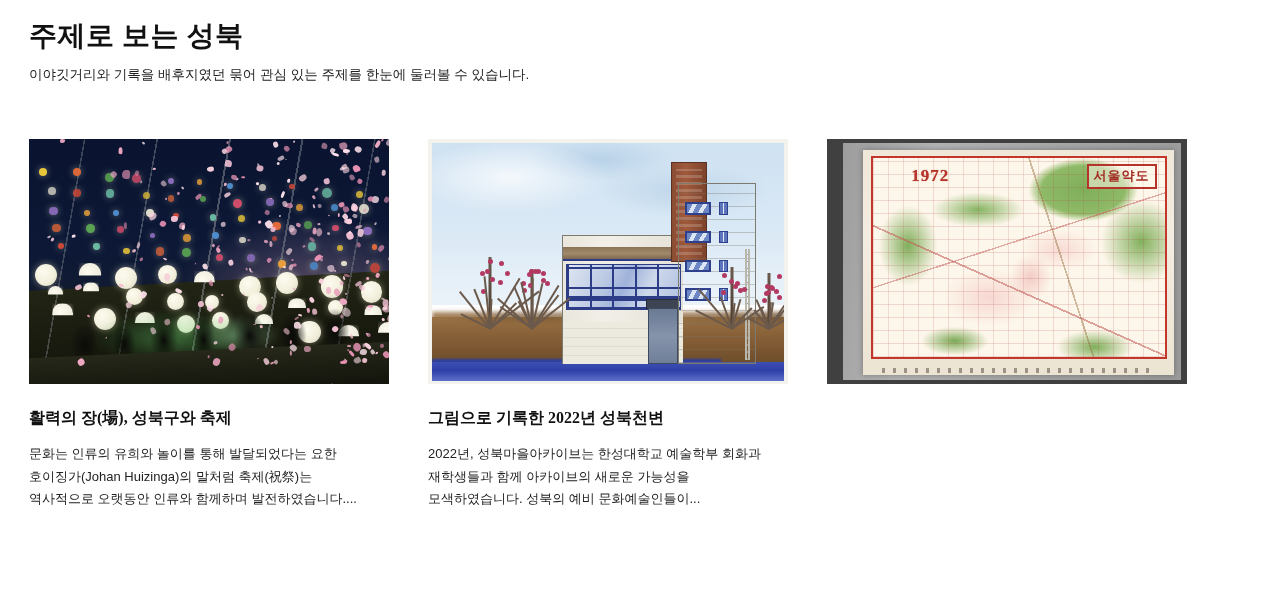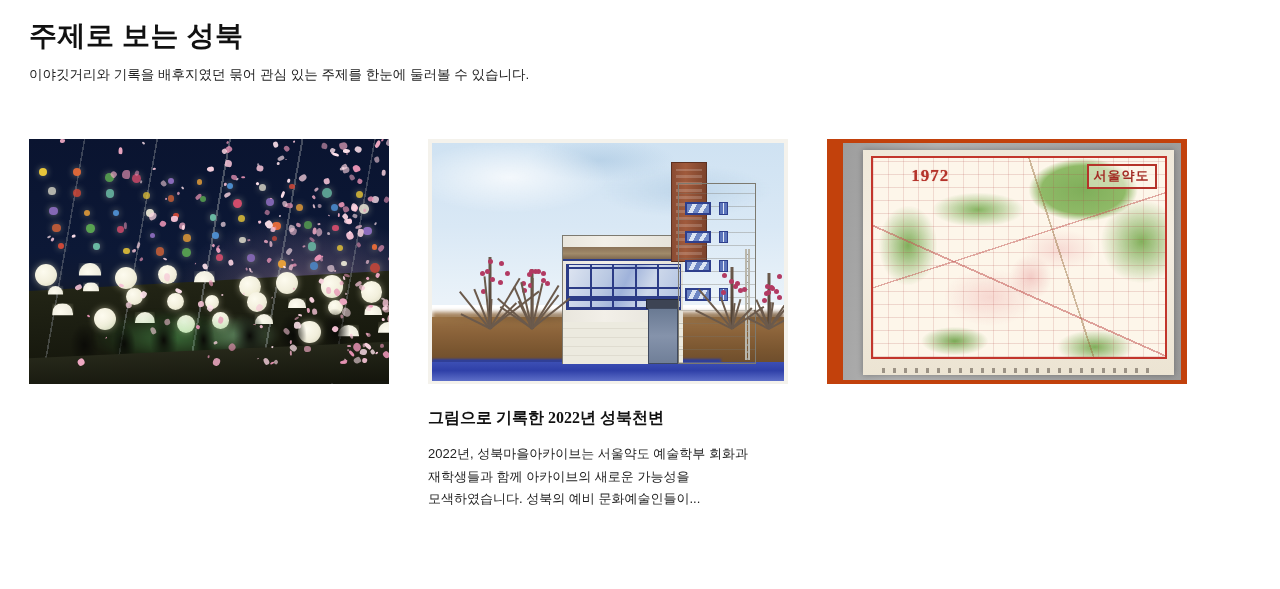--- a/index.html
+++ b/index.html
@@ -303,21 +303,21 @@
     transform-origin: bottom center;
   }
   .t2-blossom {
     position:absolute;
     width: 5px; height: 5px;
     border-radius: 50%;
     background: #b23a62;
   }
 
   
-  .t3 { background: #c2410c; }
+  .t3 { background: #404040; }
   .t3-frame {
     position: absolute;
     inset: 4px 6px 4px 16px;
     background: #2a2a2a;
     padding: 2px;
     box-sizing: border-box;
   }
   .t3-mat {
     position: absolute;
     inset: 0;
@@ -718,20 +718,24 @@
             <div style="position: absolute; left: 87.0579%; top: 56.2481%; width: 4.02935px; height: 2.03072px; background: rgb(250, 211, 224); border-radius: 66.0617% 33.7882% 47.0707% 74.867%; transform: rotate(73.7376deg); opacity: 0.931148;"></div>
             <div style="position: absolute; left: 56.0701%; top: 14.7106%; width: 6.45055px; height: 5.24255px; background: rgb(232, 147, 180); border-radius: 47.0059% 63.3994% 42.6046% 78.8124%; transform: rotate(9.2718deg); opacity: 0.758149;"></div>
             <div style="position: absolute; left: 95.9209%; top: 34.3514%; width: 3.14075px; height: 1.69876px; background: rgb(255, 226, 236); border-radius: 57.5743% 69.7333% 63.5094% 58.6387%; transform: rotate(123.125deg); opacity: 0.685755;"></div>
             <div style="position: absolute; left: 39.4998%; top: 31.4795%; width: 6.57166px; height: 5.69568px; background: rgb(246, 195, 214); border-radius: 44.0537% 43.656% 75.6976% 58.2522%; transform: rotate(2.22698deg); opacity: 0.95956;"></div>
             <div style="position: absolute; left: 72.0094%; top: 86.9582%; width: 5.26619px; height: 2.43472px; background: rgb(239, 169, 195); border-radius: 68.9679% 48.3787% 60.5142% 67.8874%; transform: rotate(87.2684deg); opacity: 0.817301;"></div>
             <div style="position: absolute; left: 98.373%; top: 68.2827%; width: 4.4112px; height: 5.00831px; background: rgb(250, 211, 224); border-radius: 63.5944% 52.176% 73.297% 49.949%; transform: rotate(61.8181deg); opacity: 0.891254;"></div>
             <div style="position: absolute; left: 96.8987%; top: 43.8399%; width: 6.79956px; height: 4.6143px; background: rgb(232, 147, 180); border-radius: 63.0857% 30.7117% 60.0566% 49.6019%; transform: rotate(135.188deg); opacity: 0.681493;"></div>
             <div style="position: absolute; left: 42.0835%; top: 19.5426%; width: 3.1205px; height: 2.42922px; background: rgb(255, 226, 236); border-radius: 70.5288% 76.3563% 80.9939% 63.0854%; transform: rotate(47.0472deg); opacity: 0.811476;"></div>
           </div>
       </div>
+      <h2 class="card-title">활력의 장(場), 성북구와 축제</h2>
+      <p class="card-desc">문화는 인류의 유희와 놀이를 통해 발달되었다는 요한
+호이징가(Johan Huizinga)의 말처럼 축제(祝祭)는
+역사적으로 오랫동안 인류와 함께하며 발전하였습니다....</p>
     </div>
 
     <div class="card">
       <div class="card-thumb t2">
         <div class="t2-inner">
           <div class="t2-sky-wash"></div>
           <div class="t2-ground"></div>
           <div class="t2-water-edge"></div>
           <div class="t2-water"></div>
 
@@ -834,21 +838,21 @@
               <div class="t2-branch" style="height: 87.8319%; transform: translateX(-50%) rotate(34.1041deg);"></div>
               <div class="t2-blossom" style="left: 70.6838%; top: 3.27329%;"></div>
               <div class="t2-branch" style="height: 51.2907%; transform: translateX(-50%) rotate(39.2977deg);"></div>
               <div class="t2-blossom" style="left: 63.6437%; top: 29.0402%;"></div>
               <div class="t2-branch" style="height: 53.2877%; transform: translateX(-50%) rotate(61.2518deg);"></div>
               <div class="t2-blossom" style="left: 69.6222%; top: 40.0092%;"></div>
             </div>
         </div>
       </div>
       <h2 class="card-title">그림으로 기록한 2022년 성북천변</h2>
-      <p class="card-desc">2022년, 성북마을아카이브는 서울약도 예술학부 회화과
+      <p class="card-desc">2022년, 성북마을아카이브는 한성대학교 예술학부 회화과
 재학생들과 함께 아카이브의 새로운 가능성을
 모색하였습니다. 성북의 예비 문화예술인들이...</p>
     </div>
 
     <div class="card">
       <div class="card-thumb t3">
         <div class="t3-frame">
           <div class="t3-mat"></div>
           <div class="t3-paper">
             <div class="t3-border">

